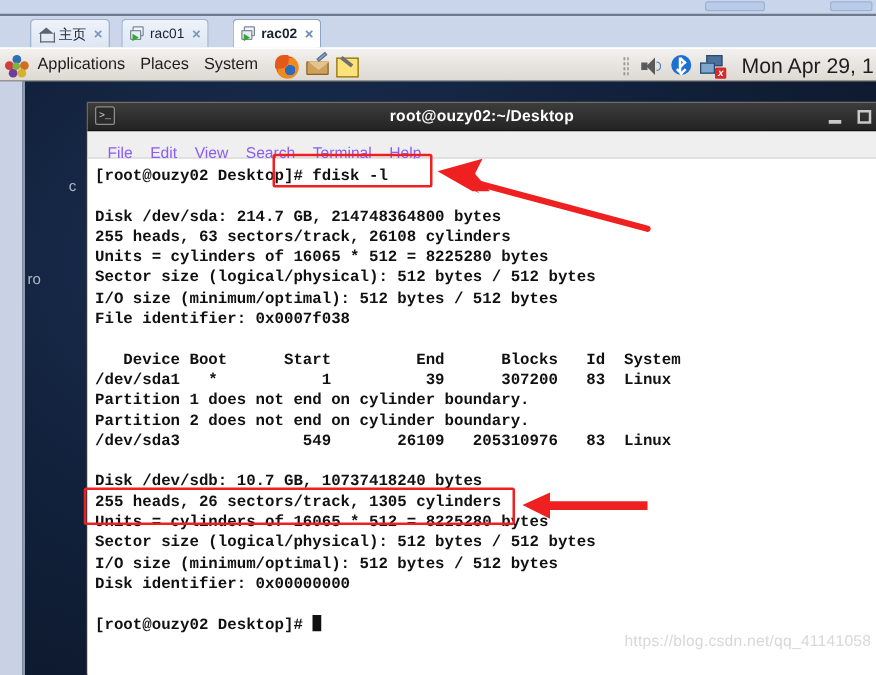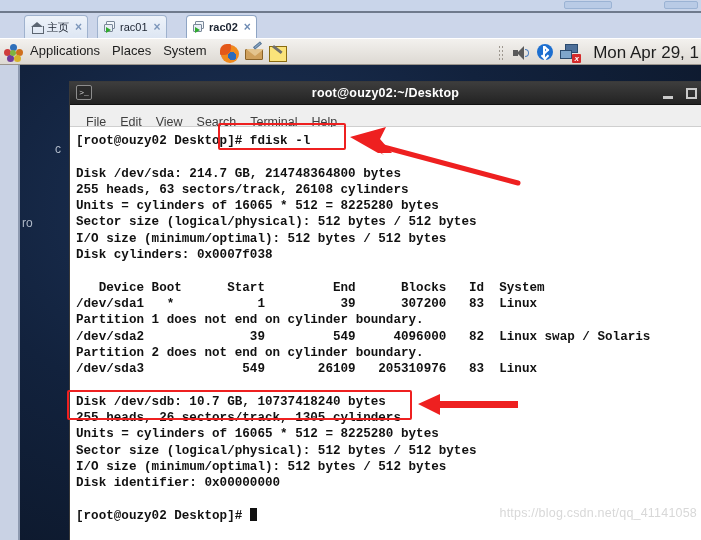--- a/index.html
+++ b/index.html
@@ -257,21 +257,21 @@
   }
   .t-max {
     width: 11px; height: 11px; border: 2px solid #c9c9c9;
   }
   .term-menubar {
     height: 22px; background: #efefef;
     border-bottom: 1px solid #cfcfcf;
     display: flex; align-items: center; padding-left: 9px; gap: 0;
   }
   .term-menubar span {
-    font-size: 12.5px; color: #404040; padding: 0 7px; line-height: 22px; margin-top: 12px;
+    font-size: 12.5px; color: #8b5cf6; padding: 0 7px; line-height: 22px; margin-top: 12px;
   }
   .term-body {
     position: relative;
     height: 412px;
     background: #ffffff;
     padding: 6px 0 0 6px;
     overflow: hidden;
     font-weight: bold;
   }
   .tline {
@@ -416,26 +416,25 @@
     </div>
 
     <div class="term-body" id="term-body">
         <div class="tline">[root@ouzy02 Desktop]# fdisk -l</div>
         <div class="tline blank">&nbsp;</div>
         <div class="tline">Disk /dev/sda: 214.7 GB, 214748364800 bytes</div>
         <div class="tline">255 heads, 63 sectors/track, 26108 cylinders</div>
         <div class="tline">Units = cylinders of 16065 * 512 = 8225280 bytes</div>
         <div class="tline">Sector size (logical/physical): 512 bytes / 512 bytes</div>
         <div class="tline">I/O size (minimum/optimal): 512 bytes / 512 bytes</div>
-        <div class="tline">Disk cylinders: 0x0007f038</div>
+        <div class="tline">File identifier: 0x0007f038</div>
         <div class="tline blank">&nbsp;</div>
         <div class="tline">   Device Boot      Start         End      Blocks   Id  System</div>
         <div class="tline">/dev/sda1   *           1          39      307200   83  Linux</div>
         <div class="tline">Partition 1 does not end on cylinder boundary.</div>
-        <div class="tline">/dev/sda2              39         549     4096000   82  Linux swap / Solaris</div>
         <div class="tline">Partition 2 does not end on cylinder boundary.</div>
         <div class="tline">/dev/sda3             549       26109   205310976   83  Linux</div>
         <div class="tline blank">&nbsp;</div>
         <div class="tline">Disk /dev/sdb: 10.7 GB, 10737418240 bytes</div>
         <div class="tline">255 heads, 26 sectors/track, 1305 cylinders</div>
         <div class="tline">Units = cylinders of 16065 * 512 = 8225280 bytes</div>
         <div class="tline">Sector size (logical/physical): 512 bytes / 512 bytes</div>
         <div class="tline">I/O size (minimum/optimal): 512 bytes / 512 bytes</div>
         <div class="tline">Disk identifier: 0x00000000</div>
         <div class="tline blank">&nbsp;</div>

